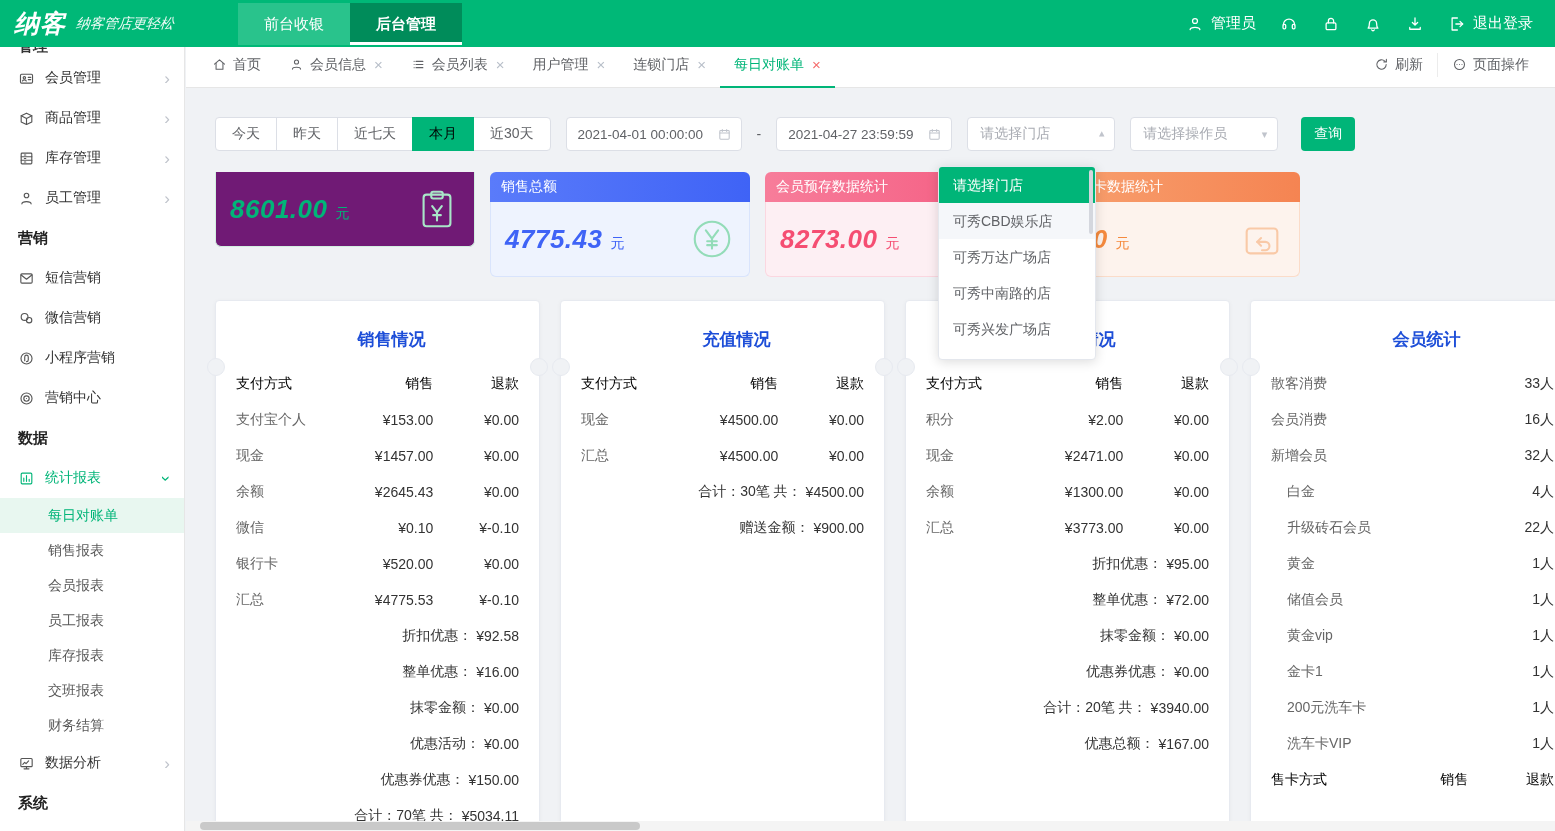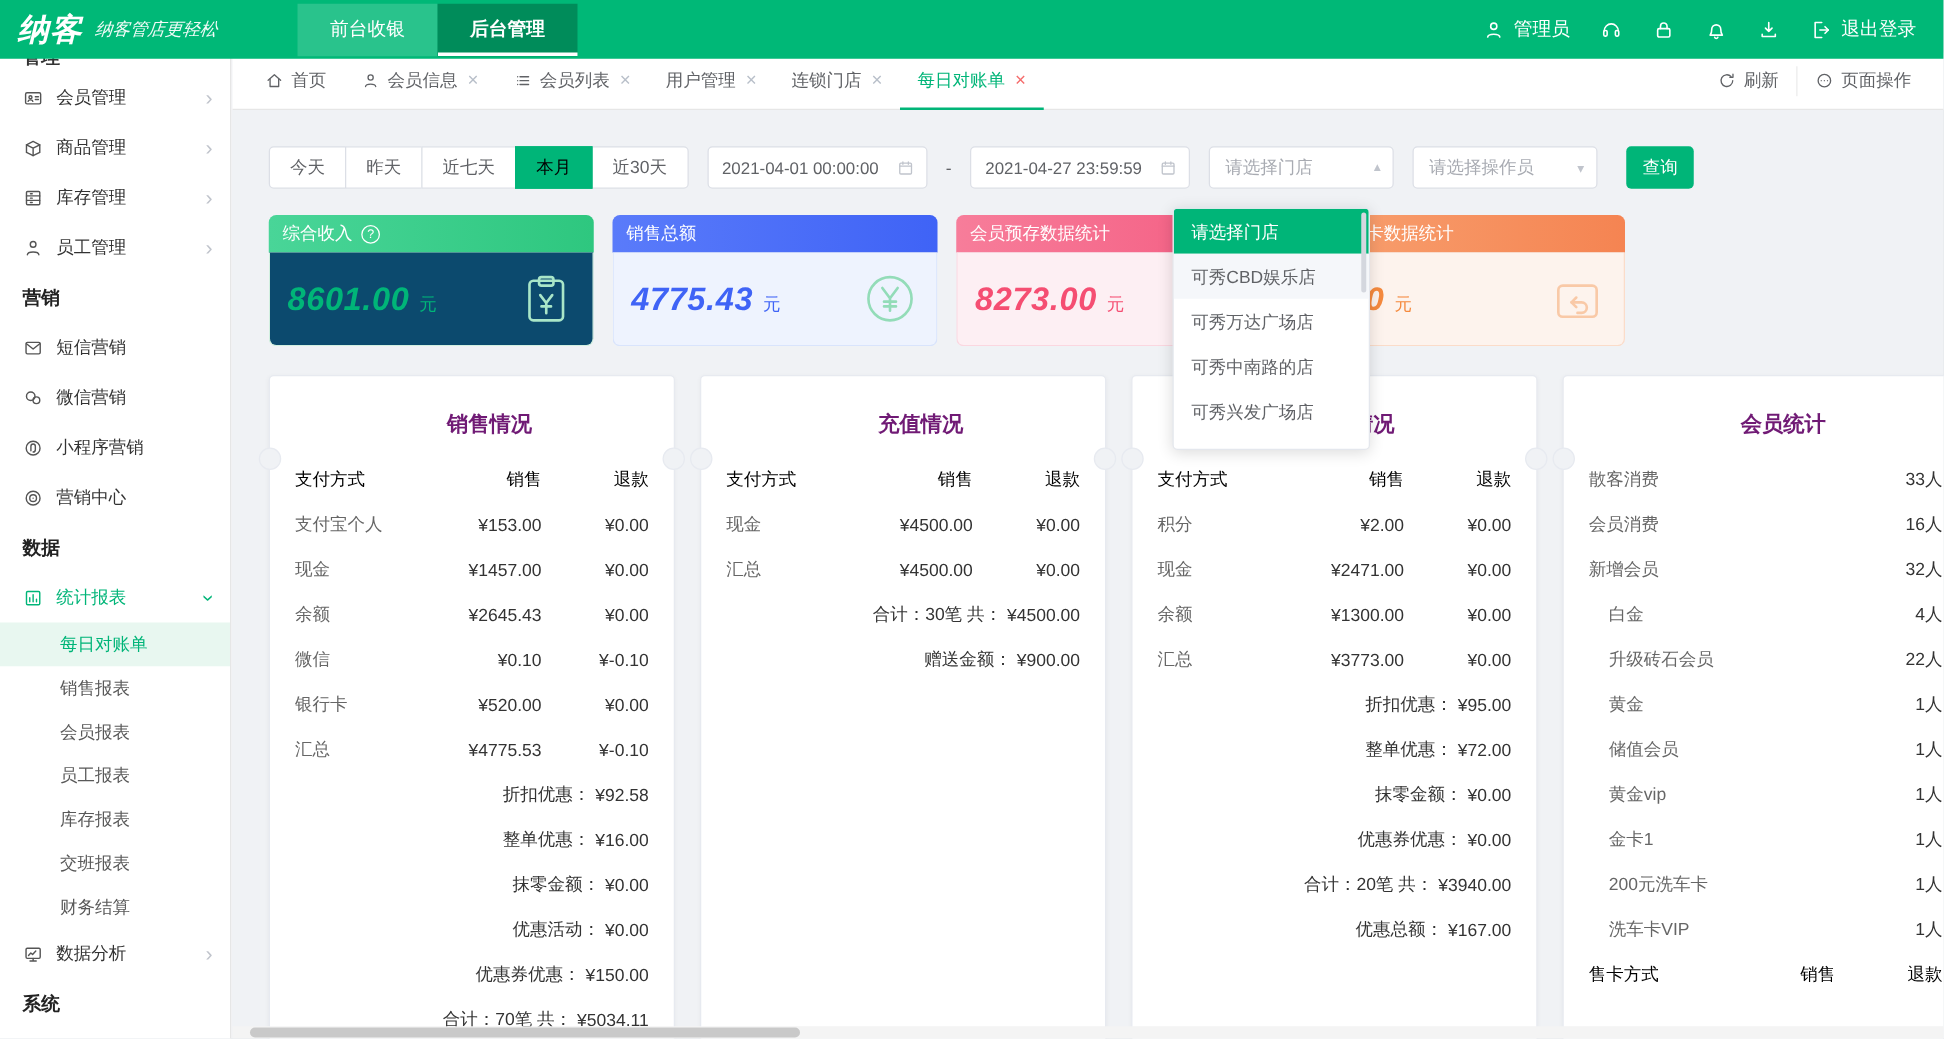--- a/index.html
+++ b/index.html
@@ -71,21 +71,21 @@
   .cards{position:absolute;left:29px;top:84px;display:flex;gap:15px;}
   .card{width:260px;height:105px;border-radius:6px;}
   .card-h{height:30px;display:flex;align-items:center;gap:7px;padding-left:11px;color:#fff;font-size:14px;border-radius:6px 6px 0 0;}
   .card-help{width:15px;height:15px;border:1px solid #fff;border-radius:50%;font-size:10px;line-height:13px;text-align:center;cursor:pointer;}
   .card-b{height:75px;display:flex;align-items:center;padding:0 14px;border:1px solid transparent;border-top:none;border-radius:0 0 6px 6px;}
   .card-val{font-size:26px;font-weight:bold;font-style:italic;letter-spacing:.5px;}
   .card-unit{font-size:14px;margin-left:8px;margin-top:10px;}
   .card-icon{margin-left:auto;}
   .card-icon .ic{width:46px;height:46px;stroke-width:1.1;}
   .card[data-theme=green] .card-h{background:linear-gradient(90deg,#49d598,#2ec77f);}
-  .card[data-theme=green] .card-b{background:#0c4a6e;border-color:#d2f0e0;}
+  .card[data-theme=green] .card-b{background:#701a75;border-color:#d2f0e0;}
   .card[data-theme=green] .card-val,.card[data-theme=green] .card-unit{color:#00b578;}
   .card[data-theme=green] .card-icon{color:#a9e6c8;}
   .card[data-theme=blue] .card-h{background:linear-gradient(90deg,#5a7bfa,#3f63f6);}
   .card[data-theme=blue] .card-b{background:#eef3fe;border-color:#d9e4fc;}
   .card[data-theme=blue] .card-val,.card[data-theme=blue] .card-unit{color:#3f63f6;}
   .card[data-theme=blue] .card-icon{color:#93dcb8;}
   .card[data-theme=pink] .card-h{background:linear-gradient(90deg,#f77d9a,#f45a80);}
   .card[data-theme=pink] .card-b{background:#fdeff3;border-color:#fbd7e0;}
   .card[data-theme=pink] .card-val,.card[data-theme=pink] .card-unit{color:#f54e72;}
   .card[data-theme=pink] .card-icon{color:#f9bcca;}
@@ -94,21 +94,21 @@
   .card[data-theme=orange] .card-val,.card[data-theme=orange] .card-unit{color:#f58a3e;}
   .card[data-theme=orange] .card-icon{color:#f9c9a7;}
 
   
   .tables{position:absolute;left:29px;top:212px;display:flex;gap:20px;}
   .panel{width:325px;height:600px;background:#fff;border:1px solid #e7eaf0;border-radius:4px;box-shadow:0 1px 4px rgba(0,0,0,.04);position:relative;}
   .panel.member{position:absolute;left:1064px;top:212px;}
   .panel::before,.panel::after{content:"";position:absolute;top:57px;width:16px;height:16px;border-radius:50%;background:#f0f2f5;border:1px solid #e7eaf0;}
   .panel::before{left:-9px;}
   .panel::after{right:-9px;}
-  .panel-title{height:65px;padding-top:12px;display:flex;align-items:center;justify-content:center;font-size:17px;font-weight:bold;color:#701a75;padding-left:28px;}
+  .panel-title{height:65px;padding-top:12px;display:flex;align-items:center;justify-content:center;font-size:17px;font-weight:bold;color:#1d4ed8;padding-left:28px;}
   .panel-body{padding:0 20px;}
   .trow{display:flex;align-items:center;height:36px;font-size:14px;}
   .c1{flex:1.15;color:#666;}
   .c2{flex:1.15;text-align:right;color:#333;}
   .c3{flex:1;text-align:right;color:#333;}
   .trow.thead .c1,.trow.thead .c2,.trow.thead .c3{color:#000000;}
   .srow{display:flex;align-items:center;justify-content:flex-end;height:36px;color:#333;}
   .srow .sv{margin-left:4px;}
   .mrow{display:flex;align-items:center;height:36px;}
   .mrow .ml{flex:1;color:#666;}
@@ -528,24 +528,20 @@
       <div class="sel">
         <span class="ph">请选择操作员</span>
         <span class="arr">▾</span>
       </div>
       <button class="searchbtn">查询</button>
     </div>
 
     <section class="cards">
 
     <div class="card" data-theme="green">
-          <div class="card-h">
-            <span>综合收入</span>
-            <span class="card-help">?</span>
-          </div>
           <div class="card-b">
             <span class="card-val">8601.00</span>
             <span class="card-unit">元</span>
             <span class="card-icon">
               <svg class="ic">
                 <use href="#clipboard-yen-icon"></use>
               </svg>
             </span>
           </div>
         </div>

